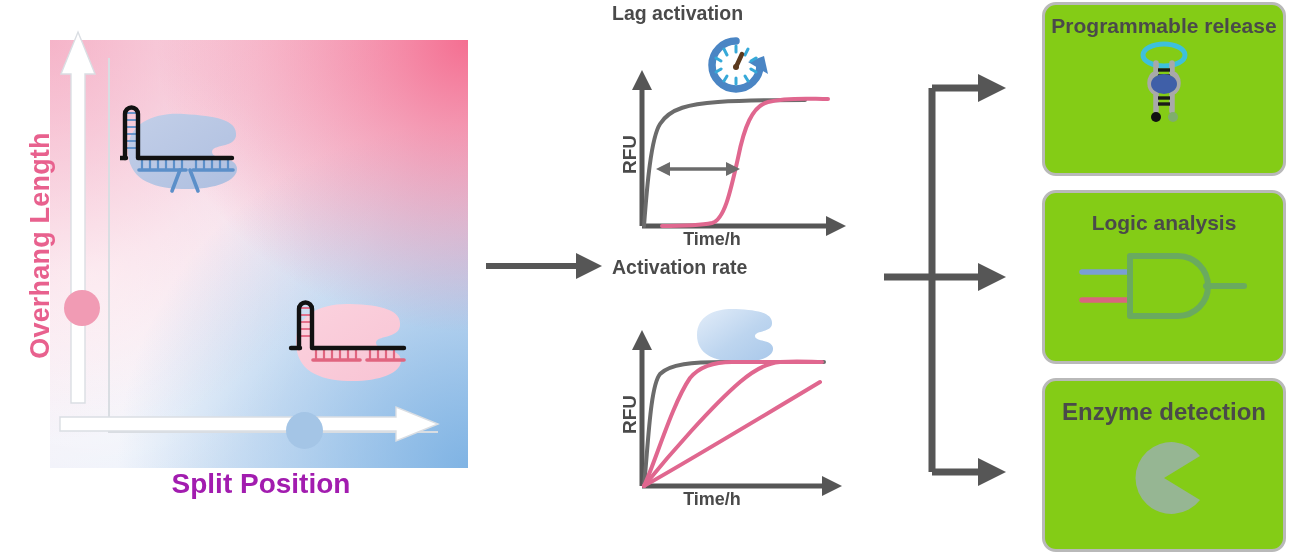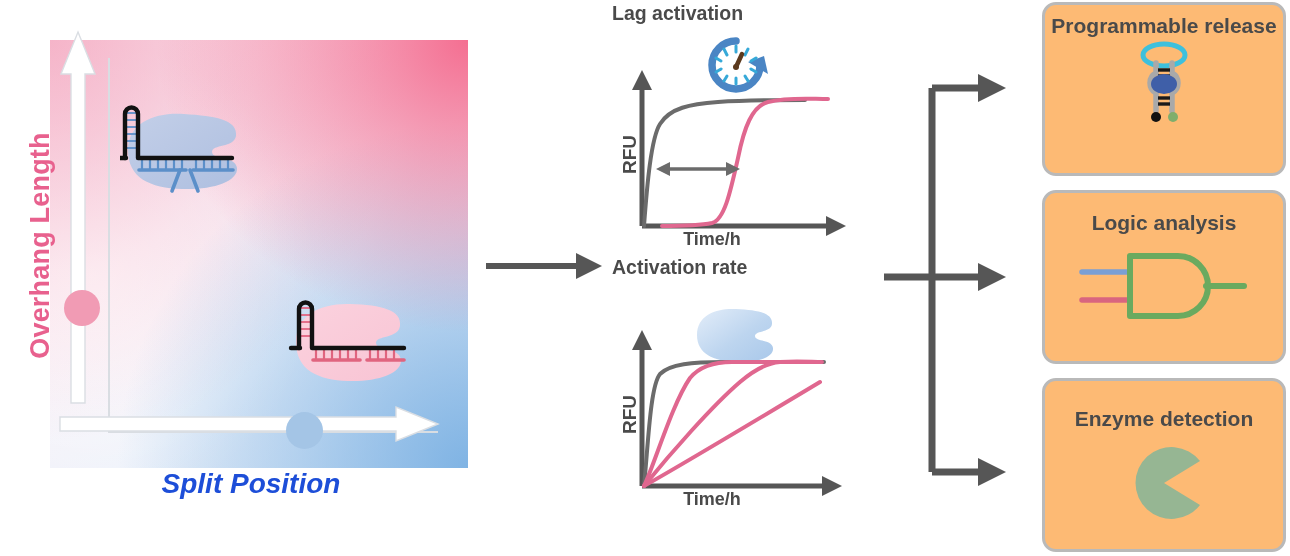--- a/index.html
+++ b/index.html
@@ -44,22 +44,22 @@
   }
 
   
   #y-axis-title{
     left:-75px;top:230px;width:230px;
     transform:rotate(-90deg);
     color:#e8618e;font-weight:bold;font-size:27px;letter-spacing:.2px;
     text-align:center;white-space:nowrap;
   }
   #x-axis-title{
-    left:42px;top:468px;width:418px;text-align:center;
-    color:#1d4ed8;font-weight:bold;font-size:28px;white-space:nowrap;font-style:italic;
+    left:52px;top:468px;width:418px;text-align:center;
+    color:#a21caf;font-weight:bold;font-size:28px;white-space:nowrap;
   }
 
   
   #blob-blue{left:120px;top:110px;width:122px;height:82px;}
   #blob-pink{left:290px;top:300px;width:116px;height:84px;}
 
   
   #construct-top{left:120px;top:105px;width:130px;height:90px;}
   #construct-bottom{left:282px;top:300px;width:130px;height:82px;}
 
@@ -78,34 +78,34 @@
 
   #plot-lag{left:620px;top:66px;width:230px;height:180px;}
   #plot-rate{left:620px;top:326px;width:230px;height:180px;}
 
   
   #branch-connector{left:884px;top:62px;width:130px;height:436px;}
 
   
   .app-card{
     left:1042px;width:244px;
-    border:3px solid #b9b9b9;border-radius:14px;background:#fdba74;
+    border:3px solid #b9b9b9;border-radius:14px;background:#84cc16;
     box-sizing:border-box;
   }
   #card-release{top:2px;height:174px;}
   #card-logic{top:190px;height:174px;}
   #card-enzyme{top:378px;height:174px;}
 
   .card-title{
     text-align:center;color:#4a4a4a;font-weight:bold;font-size:21px;
     line-height:1.12;padding-top:9px;
   }
   #card-release .card-title{font-size:21px;}
   #card-logic .card-title{font-size:21px;padding-top:18px;}
-  #card-enzyme .card-title{font-size:21px;padding-top:26px;}
+  #card-enzyme .card-title{font-size:24px;padding-top:18px;}
 
   .card-art{display:flex;justify-content:center;align-items:center;}
   #art-release{height:88px;margin-top:2px;}
   #art-logic{height:88px;margin-top:6px;}
   #art-enzyme{height:88px;margin-top:8px;}
 </style>
 </head>
 <body>
 
 <div class="abs" id="left-panel">

